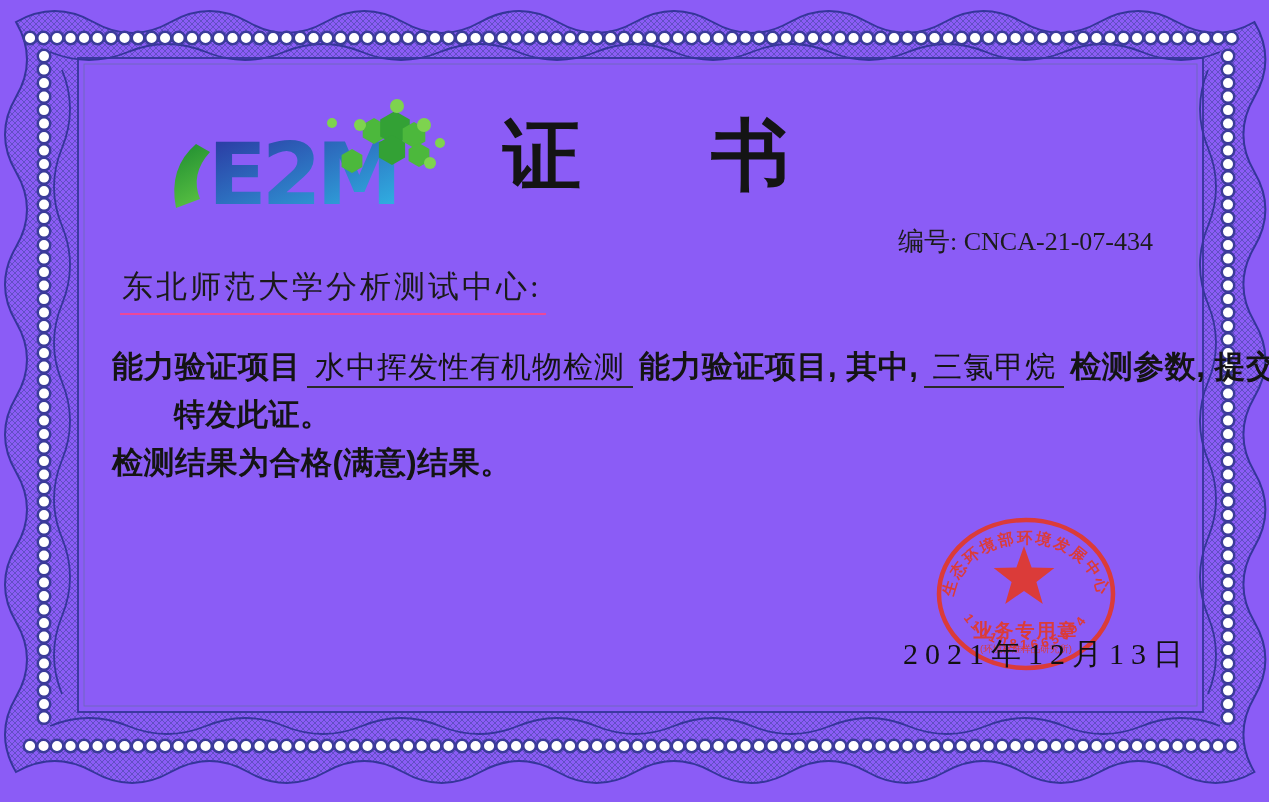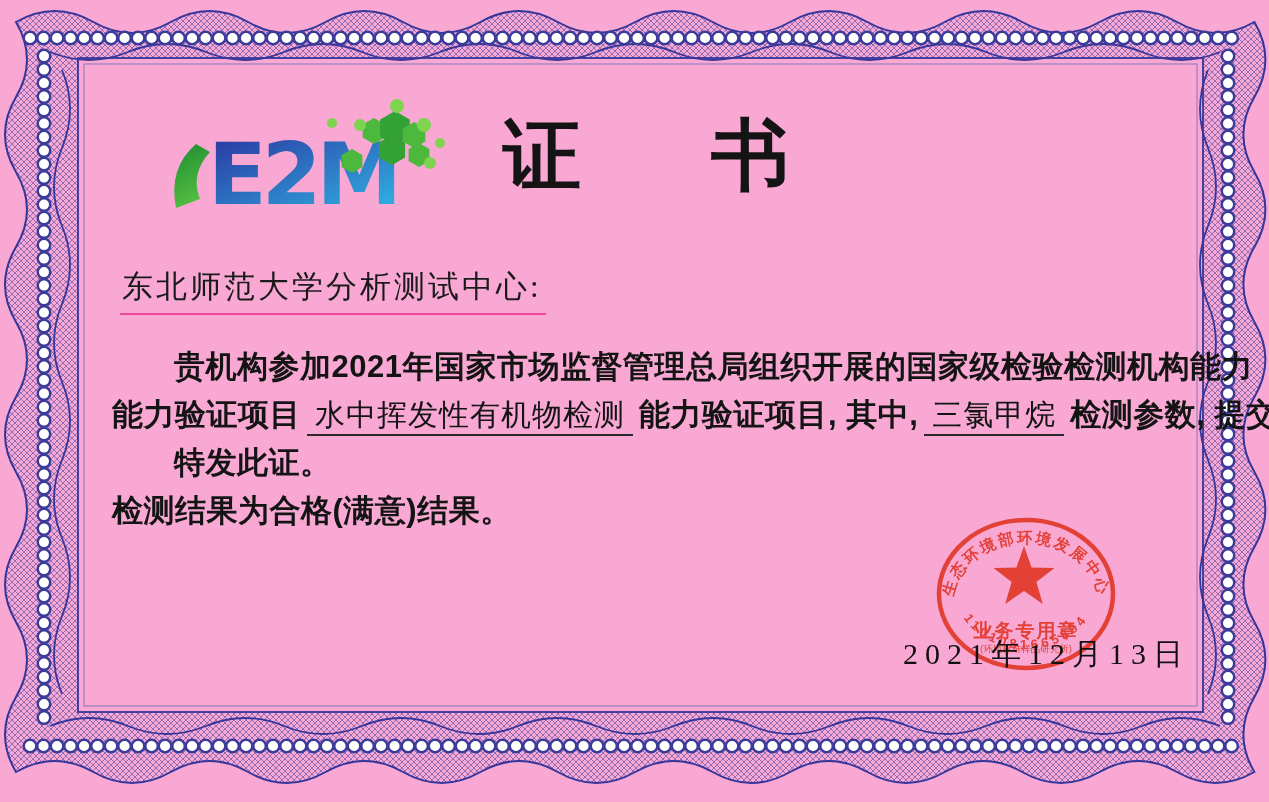--- a/index.html
+++ b/index.html
@@ -1,17 +1,17 @@
 <!DOCTYPE html>
 <html><head>
 <meta charset="utf-8">
 <style>
   html,body{margin:0;padding:0;background:#ffffff;}
   .paper{
-    position:relative; width:1269px; height:802px; background:#f9a8d4;
+    position:relative; width:1269px; height:802px; background:#8b5cf6;
     overflow:hidden; font-family:"Liberation Sans","DejaVu Sans",sans-serif;
   }
   .border-svg{position:absolute;left:0;top:0;z-index:1;}
   .content{position:absolute;left:0;top:0;width:100%;height:100%;z-index:2;}
 
   .logo{position:absolute;left:160px;top:94px;width:300px;height:124px;}
 
   .title{position:absolute;left:503px;top:112px;width:420px;height:90px;
     color:#141414;font-weight:900;font-size:78px;line-height:86px;}
   .title .t1{position:absolute;left:0;top:0;}
@@ -111,25 +111,28 @@
         <circle fill="#7ed34f" cx="172" cy="29" r="5"></circle>
         <circle fill="#7ed34f" cx="280" cy="49" r="5"></circle>
       </g>
     </svg>
 
     <div class="title">
       <span class="t1">证</span>
       <span class="t2">书</span>
     </div>
 
+    <div class="cert-no">
+      <span>编号:</span>
+      <span>CNCA-21-07-434</span>
+    </div>
 
     <div class="recipient">东北师范大学分析测试中心:</div>
 
     <div class="body-text">
-      <div class="body-line indent">贵机构参加2021年国家市场监督管理总局组织开展的国家级检验检测机构能力</div>
       <div class="body-line"><span>能力验证项目</span><span class="fill-field">水中挥发性有机物检测</span><span>能力验证项目, 其中,</span><span class="fill-field">三氯甲烷</span><span>检测参数, 提交的</span></div>
       <div class="body-line indent">特发此证。</div>
       <div class="body-line">检测结果为合格(满意)结果。</div>
     </div>
 
     <svg class="seal" viewBox="0 0 190 166">
       <defs>
         <path id="sealArcTop" d="M22.3,86.2 A73,60 0 0 1 167.7,86.2" fill="none"></path>
         <path id="sealArcBottom" d="M29.2,100.5 A70,57 0 0 0 160.8,100.5" fill="none"></path>
       </defs>

